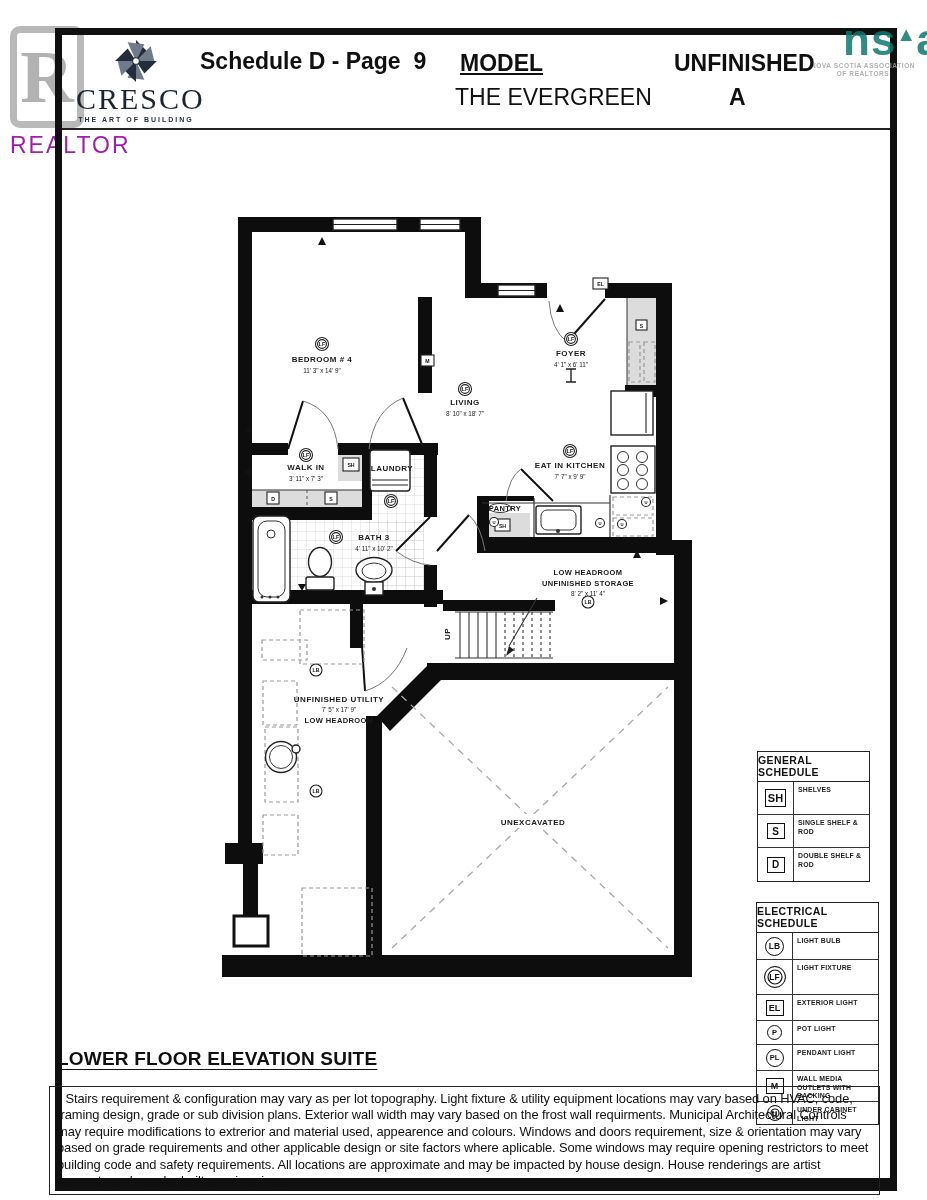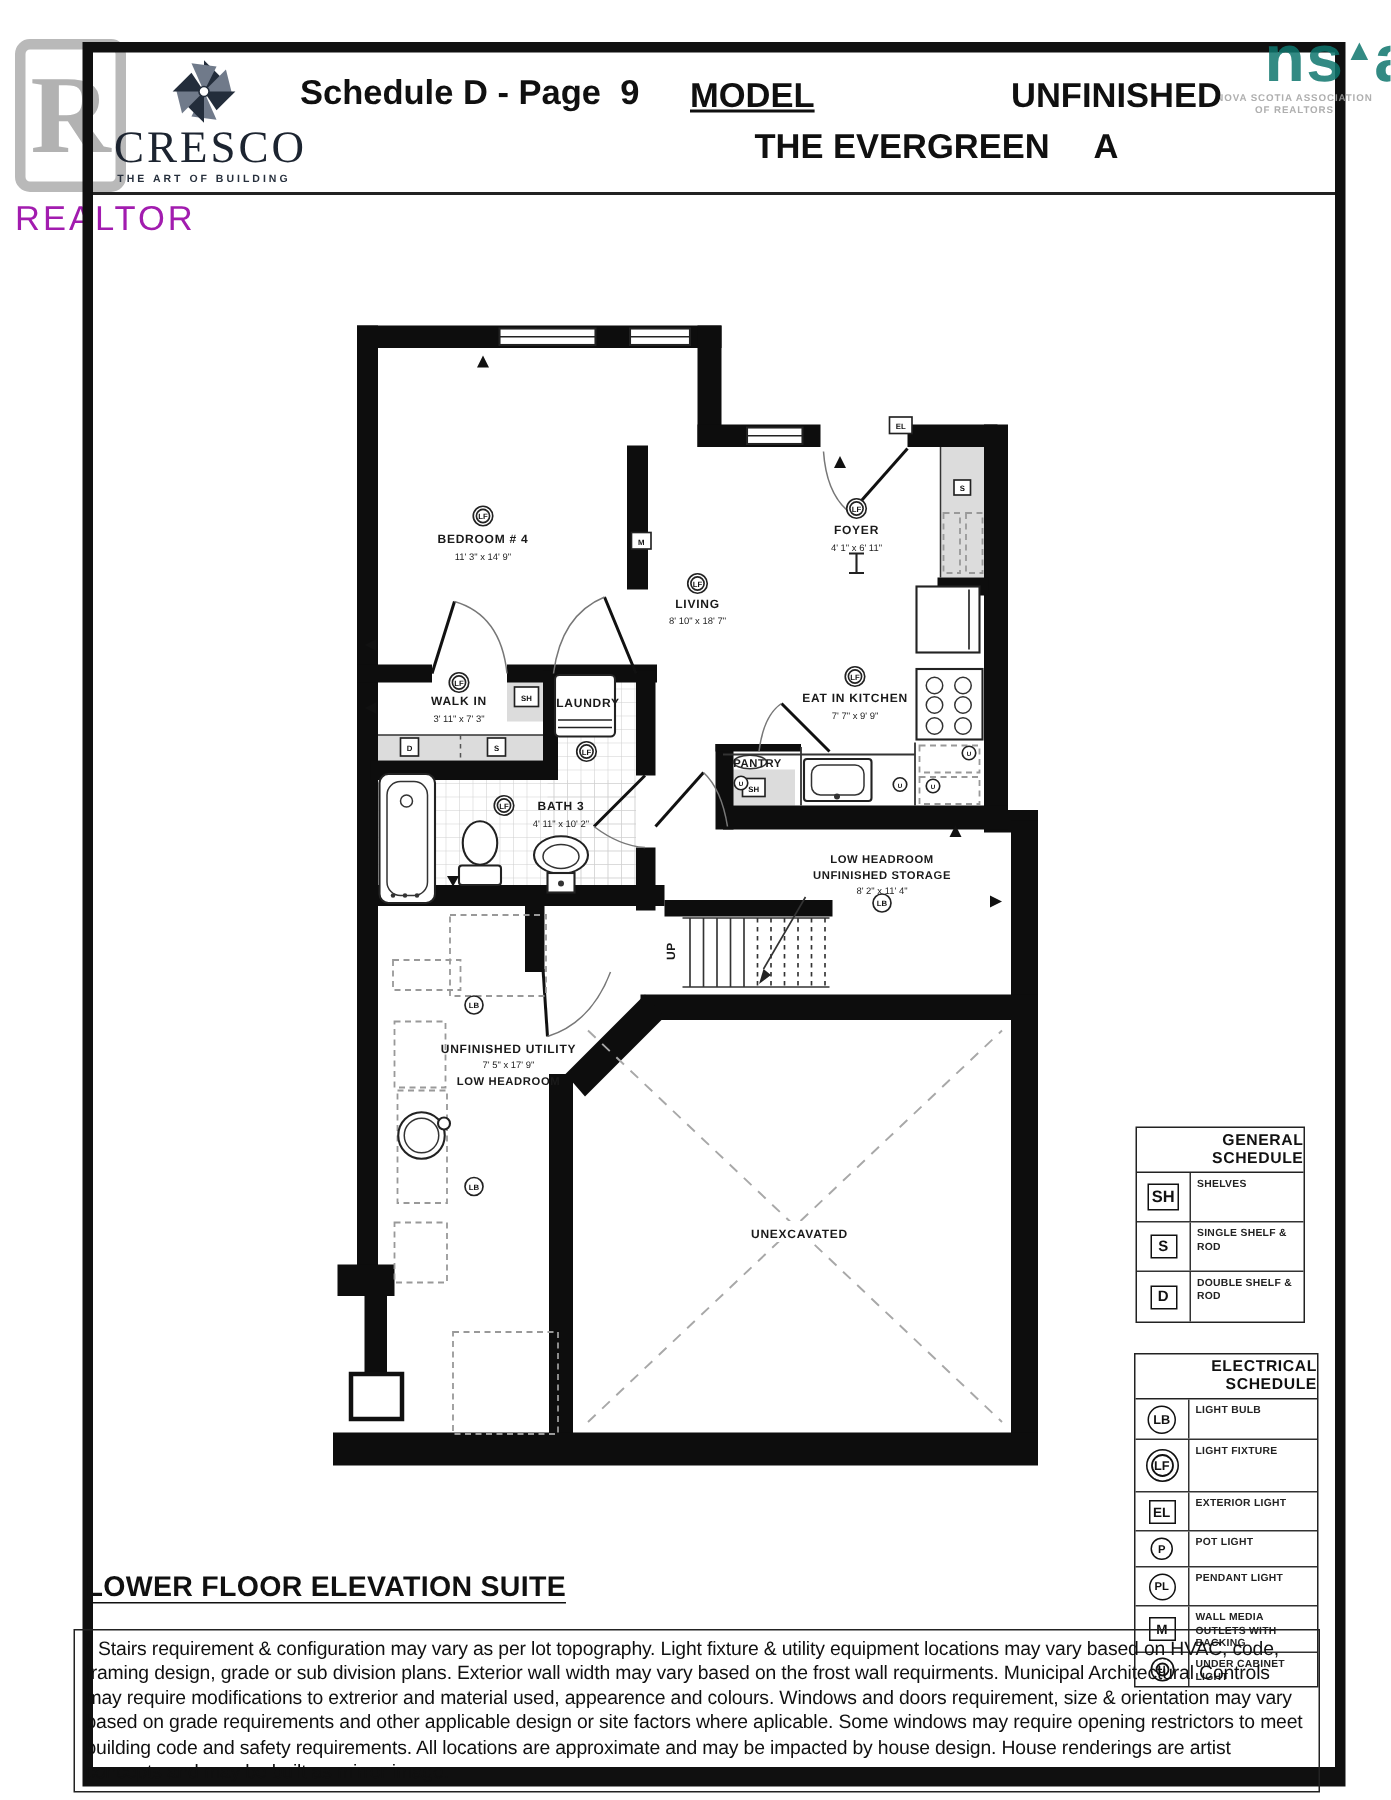--- a/index.html
+++ b/index.html
@@ -22,29 +22,29 @@
                  border-style:solid; border-color:#101010; border-width:7px 7px 13px 7px; z-index:2; pointer-events:none; }
   .header-rule { position:absolute; left:62px; top:128px; width:828px; height:2px; background:#222; z-index:2; }
 
   
   .hdr { position:absolute; z-index:3; color:#101010; }
   .cresco { left:76px; top:38px; width:120px; text-align:center; }
   .cresco-name { font-family:"Liberation Serif", serif; font-size:30px; letter-spacing:2px; color:#1c2430; line-height:30px; }
   .cresco-tag { font-size:7px; letter-spacing:2px; color:#27303d; margin-top:2px; font-weight:700; }
   .sched-title { left:200px; top:48px; font-size:23px; font-weight:700; white-space:pre; }
   .model-lbl { left:460px; top:50px; font-size:23px; font-weight:700;text-decoration:underline; }
-  .model-name { left:455px; top:84px; font-size:23px; font-weight:700;margin-left:48px; }
+  .model-name { left:455px; top:84px; font-size:23px; font-weight:400; }
   .elev-lbl { left:674px; top:50px; font-size:23px; font-weight:700; }
   .elev-val { left:729px; top:84px; font-size:23px; font-weight:700; }
 
   
   .sched-table { position:absolute; z-index:3; background:#fff; border:1.6px solid #222; }
   .gen { left:757px; top:751px; width:113px; }
   .ele { left:756px; top:902px; width:123px; }
-  .sched-head { border-bottom:1.6px solid #222; font-weight:700; text-align:right;
+  .sched-head { border-bottom:1.6px solid #222; font-weight:700; text-align:left;
                 font-size:10.5px; letter-spacing:.4px; padding:2px 0 3px; color:#111; }
   .srow { display:flex; border-bottom:1px solid #333; }
   .srow:last-child { border-bottom:none; }
   .scell-sym { width:36px; display:flex; align-items:center; justify-content:center; border-right:1px solid #333; flex:none; }
   .scell-lbl { flex:1; font-size:6.9px; font-weight:700; color:#222; padding:4px 2px 2px 4px; letter-spacing:.2px; line-height:8.5px; }
   .sq { border:1.6px solid #111; display:flex; align-items:center; justify-content:center;
         font-weight:700; color:#111; background:#fff; }
   .sq.big { width:21px; height:18px; font-size:11px; }
   .sq.med { width:18px; height:16px; font-size:10px; }
   .ci { border:1.4px solid #111; border-radius:50%; display:flex; align-items:center; justify-content:center;

